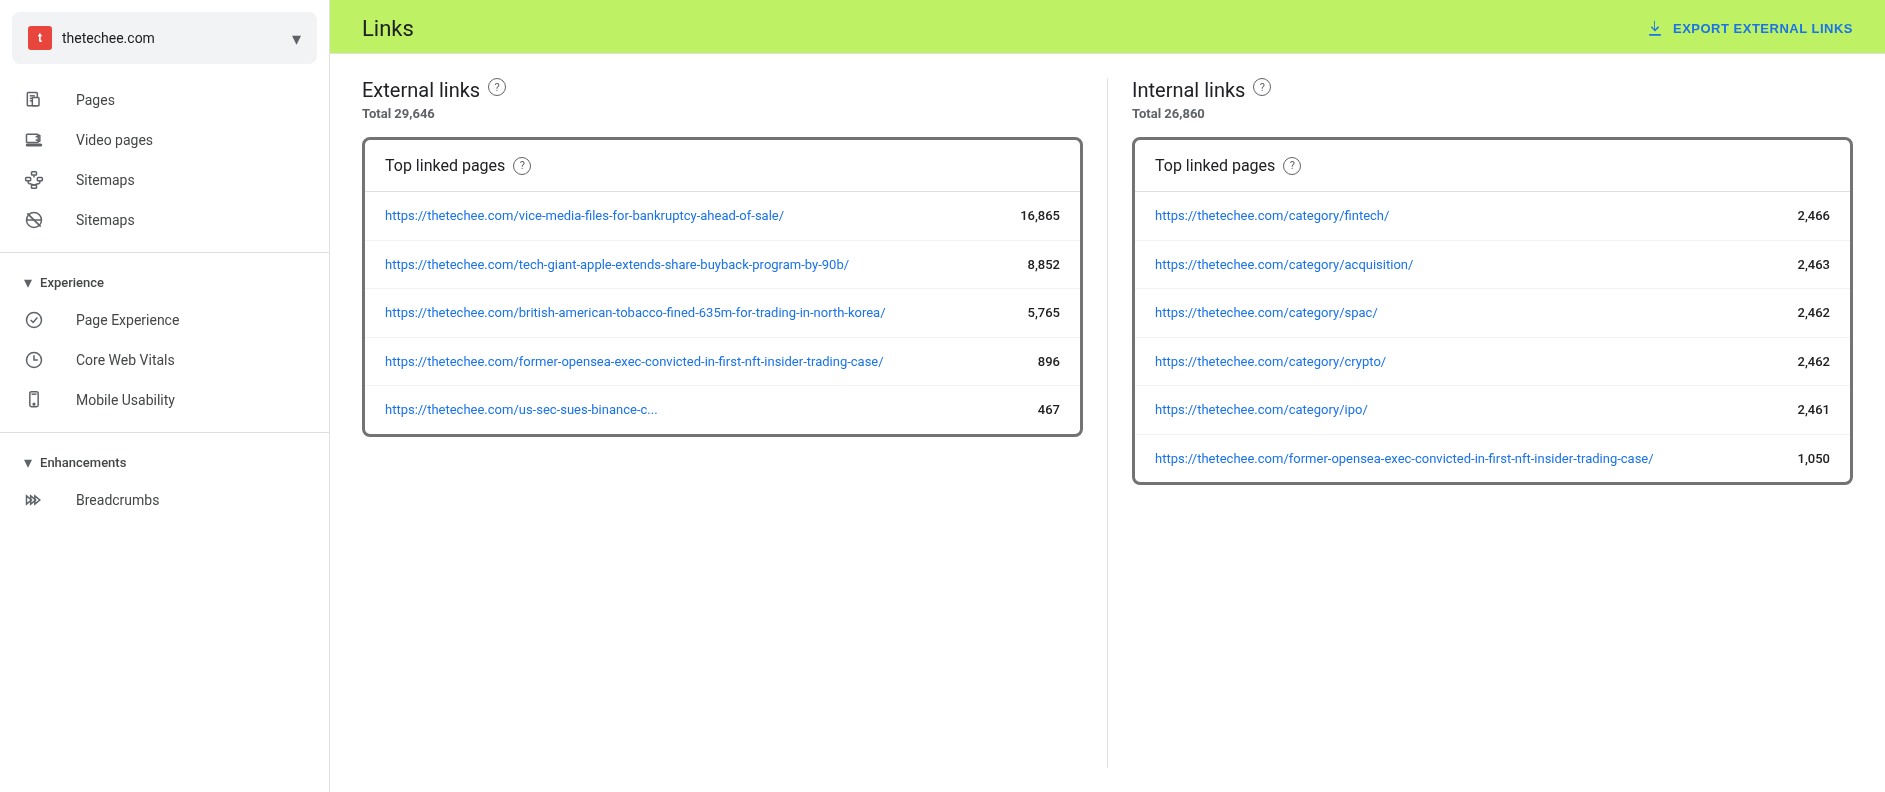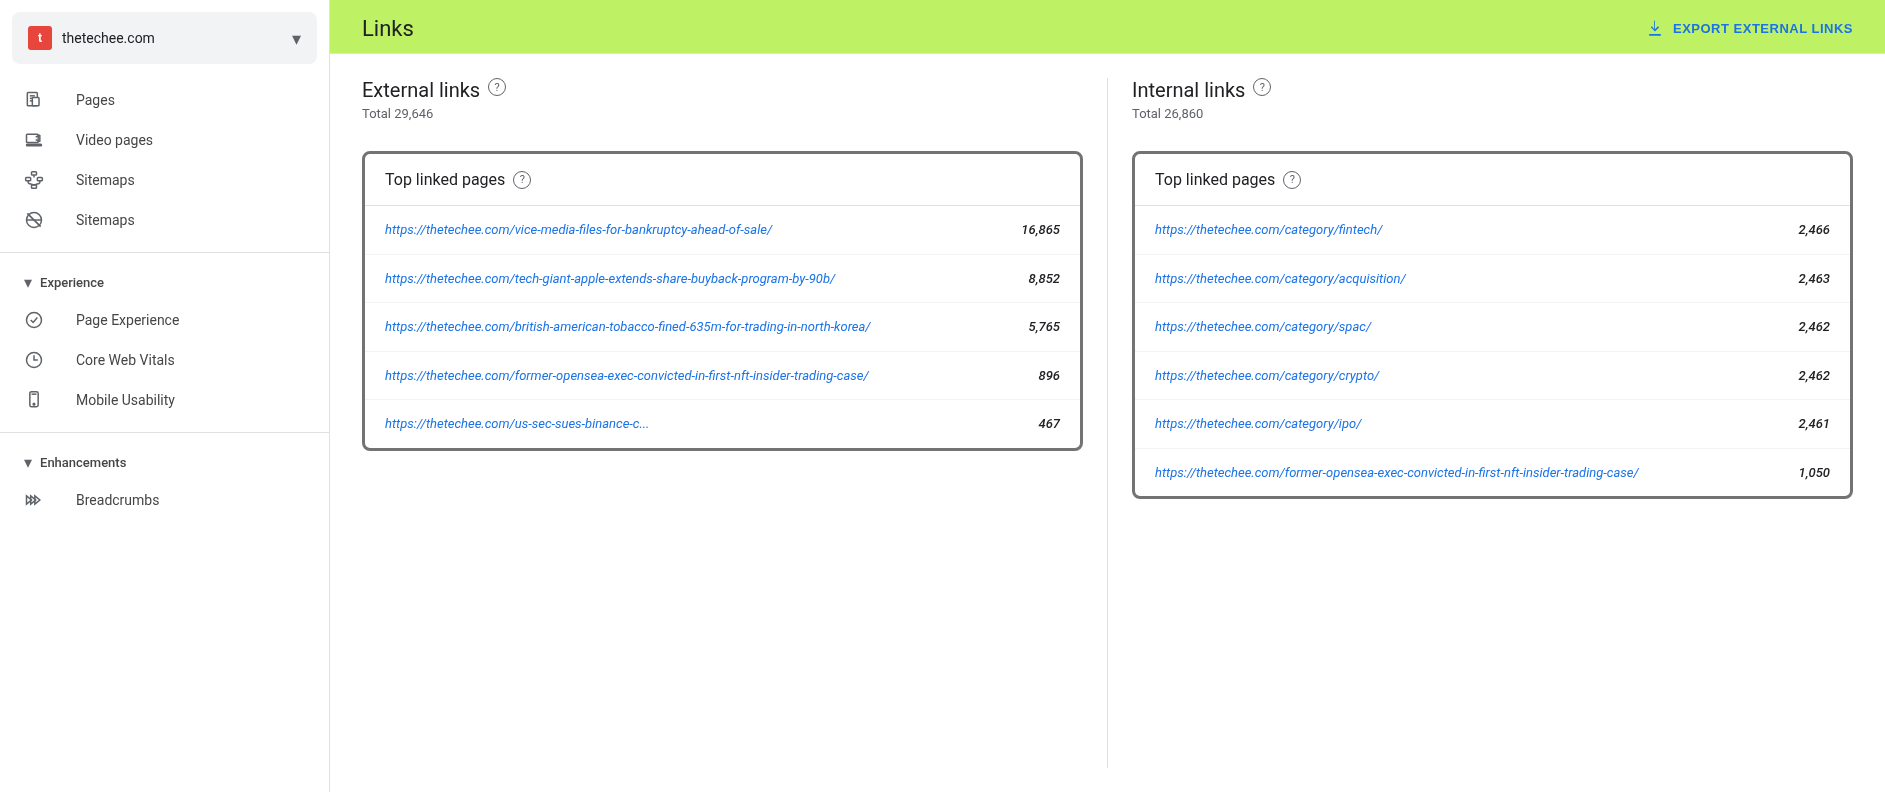--- a/index.html
+++ b/index.html
@@ -159,21 +159,22 @@
       font-size: 20px;
       font-weight: 400;
       color: #202124;
       display: flex;
       gap: 8px;
     }
     .column-subtitle {
       font-size: 13px;
       color: #5f6368;
       margin-top: 4px;
-      margin-bottom: 30px;
+      margin-bottom: 16px;
+      font-weight: bold;
     }
 
     .help-icon {
       width: 18px;
       height: 18px;
       border-radius: 50%;
       border: 1.5px solid #5f6368;
       display: inline-flex;
       align-items: center;
       justify-content: center;
@@ -200,21 +201,20 @@
       border-bottom: 1px solid #e0e0e0;
     }
 
     .link-row {
       display: flex;
       align-items: center;
       justify-content: flex-end;
       padding: 14px 20px;
       border-bottom: 1px solid #f1f3f4;
       gap: 12px;
-      font-style: italic;
     }
     .link-row:last-child {
       border-bottom: none;
     }
 
     .link-url {
       color: #1a73e8;
       font-size: 13px;
       flex: 1;
       min-width: 0;

